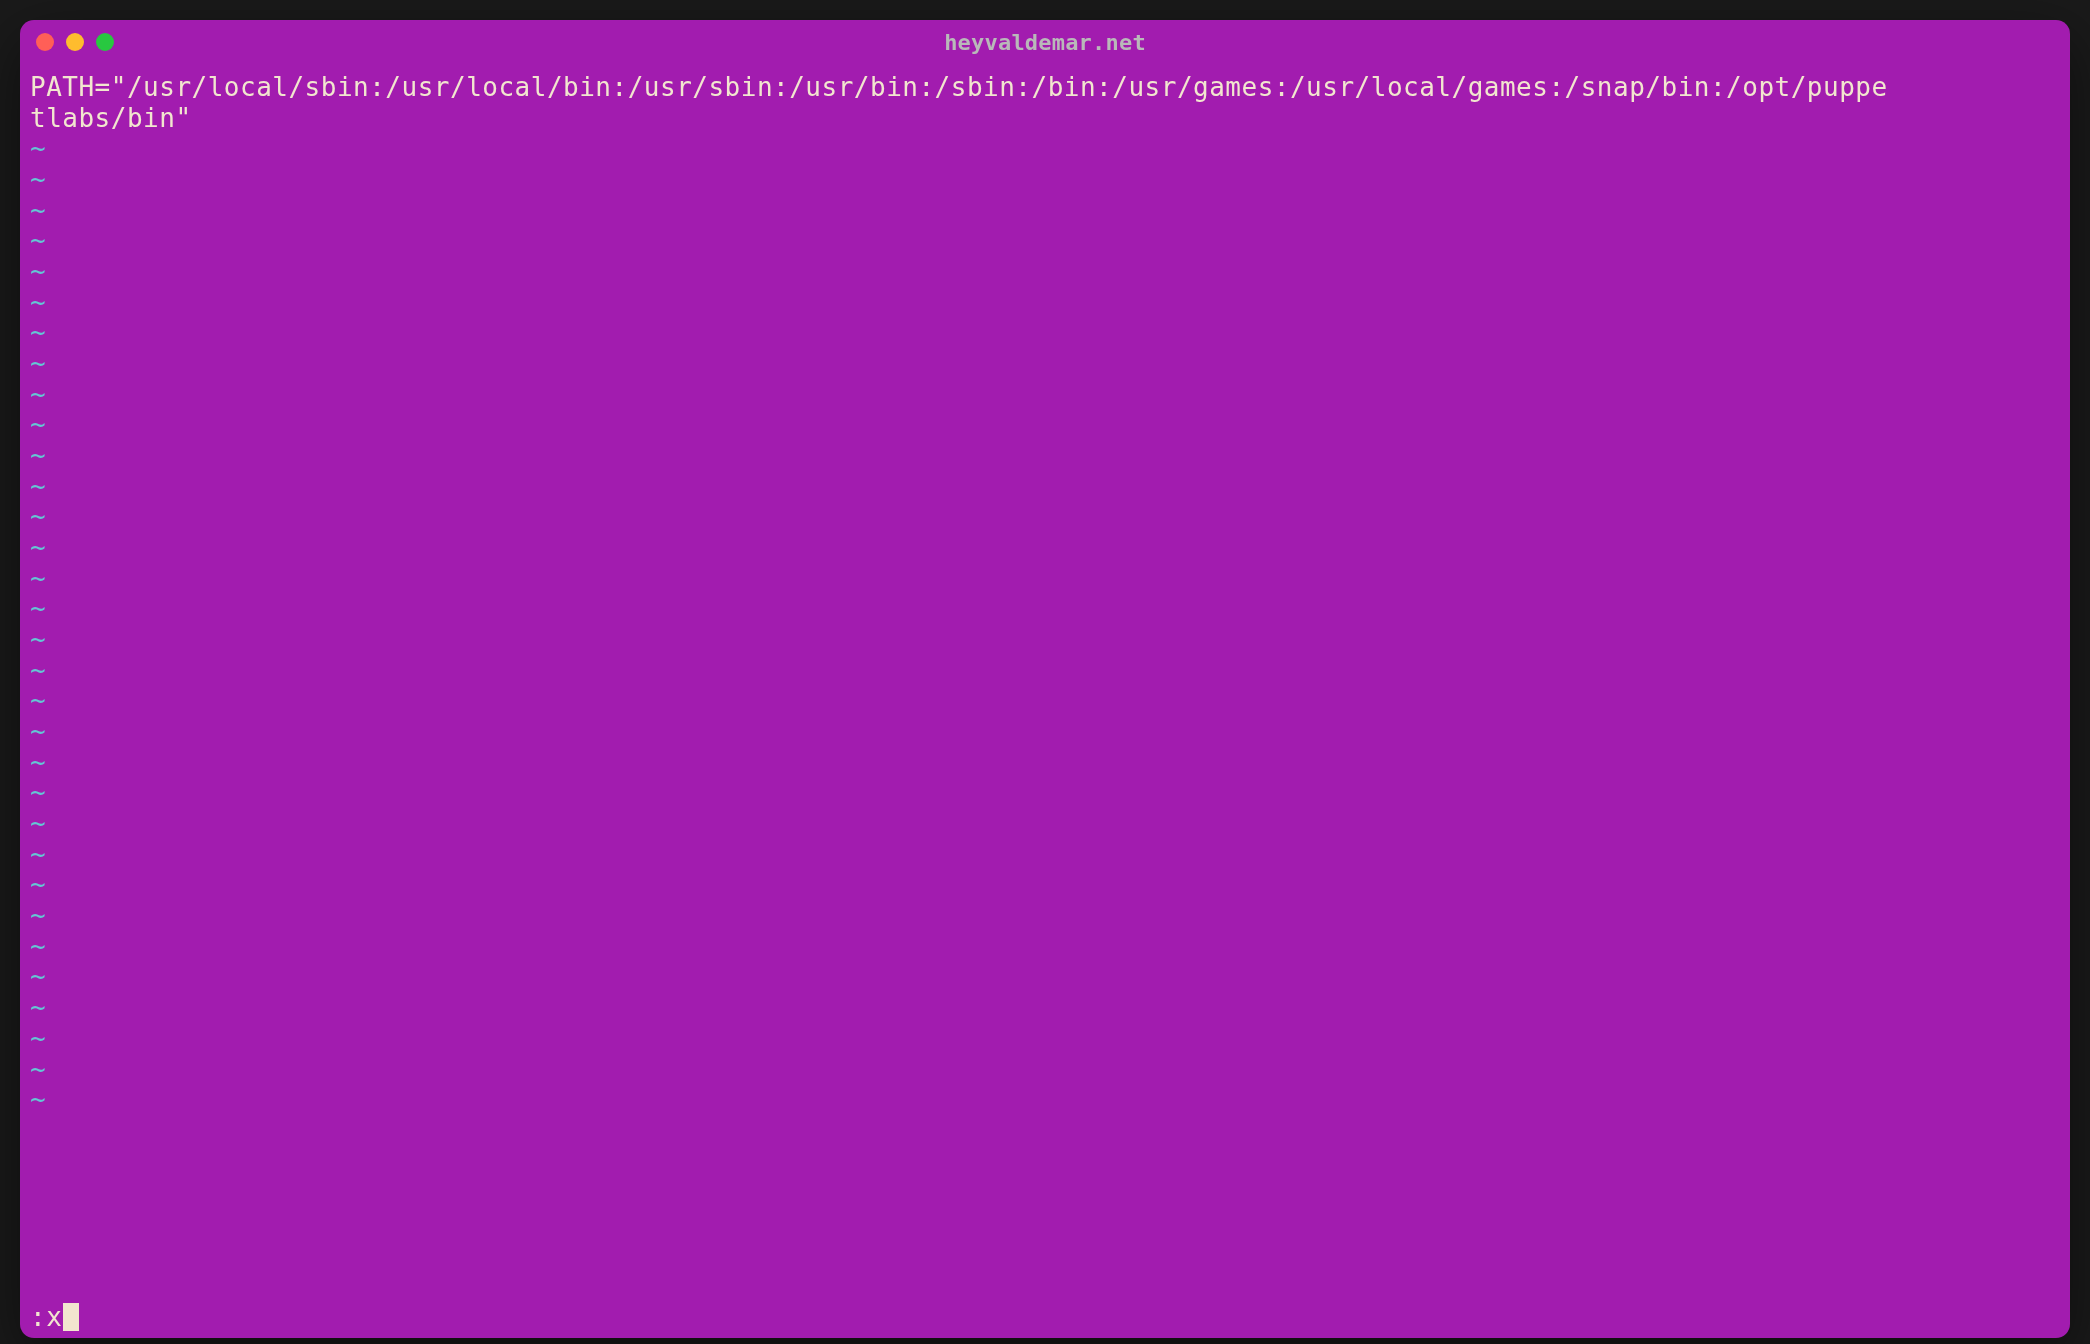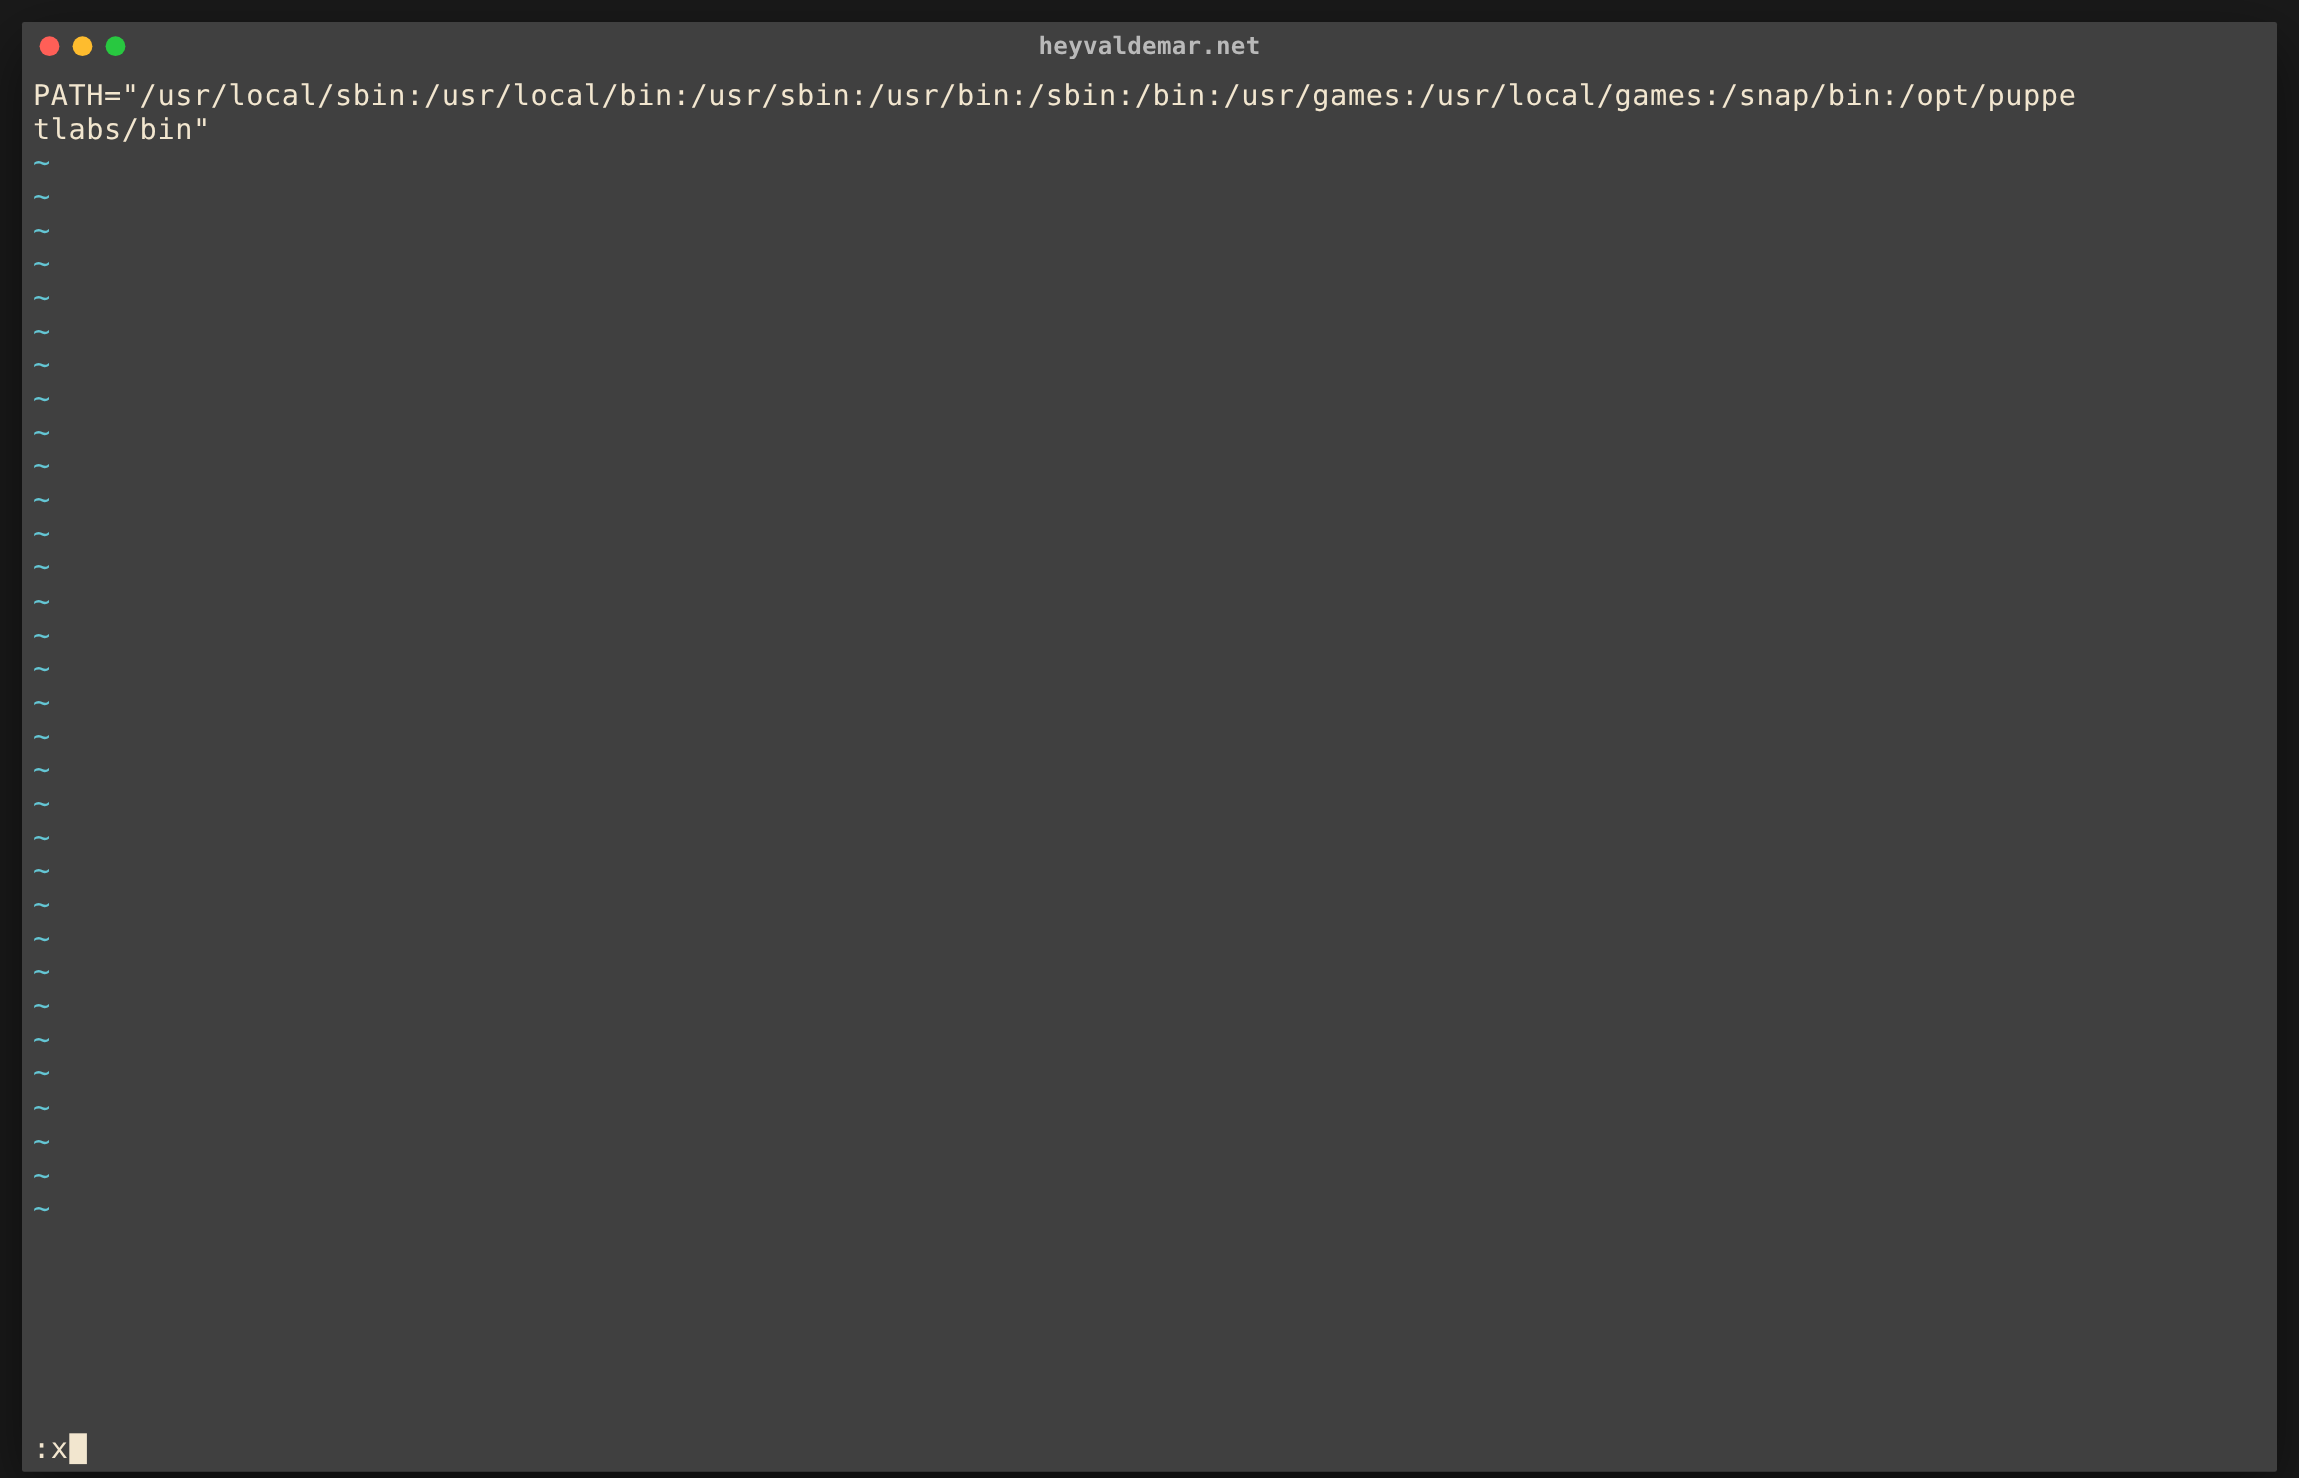--- a/index.html
+++ b/index.html
@@ -13,22 +13,22 @@
     display: flex;
     align-items: center;
     justify-content: center;
     min-height: 100vh;
     padding: 20px;
   }
   .terminal-window {
     width: 2090px;
     max-width: 100%;
     aspect-ratio: 2090 / 1344;
-    background: #404040;
-    border-radius: 2px;
+    background: #a21caf;
+    border-radius: 14px;
     overflow: hidden;
     display: flex;
     flex-direction: column;
     box-shadow: 0 20px 60px rgba(0,0,0,0.5);
   }
   .titlebar {
     height: 44px;
     flex: 0 0 44px;
     display: flex;
     align-items: center;

